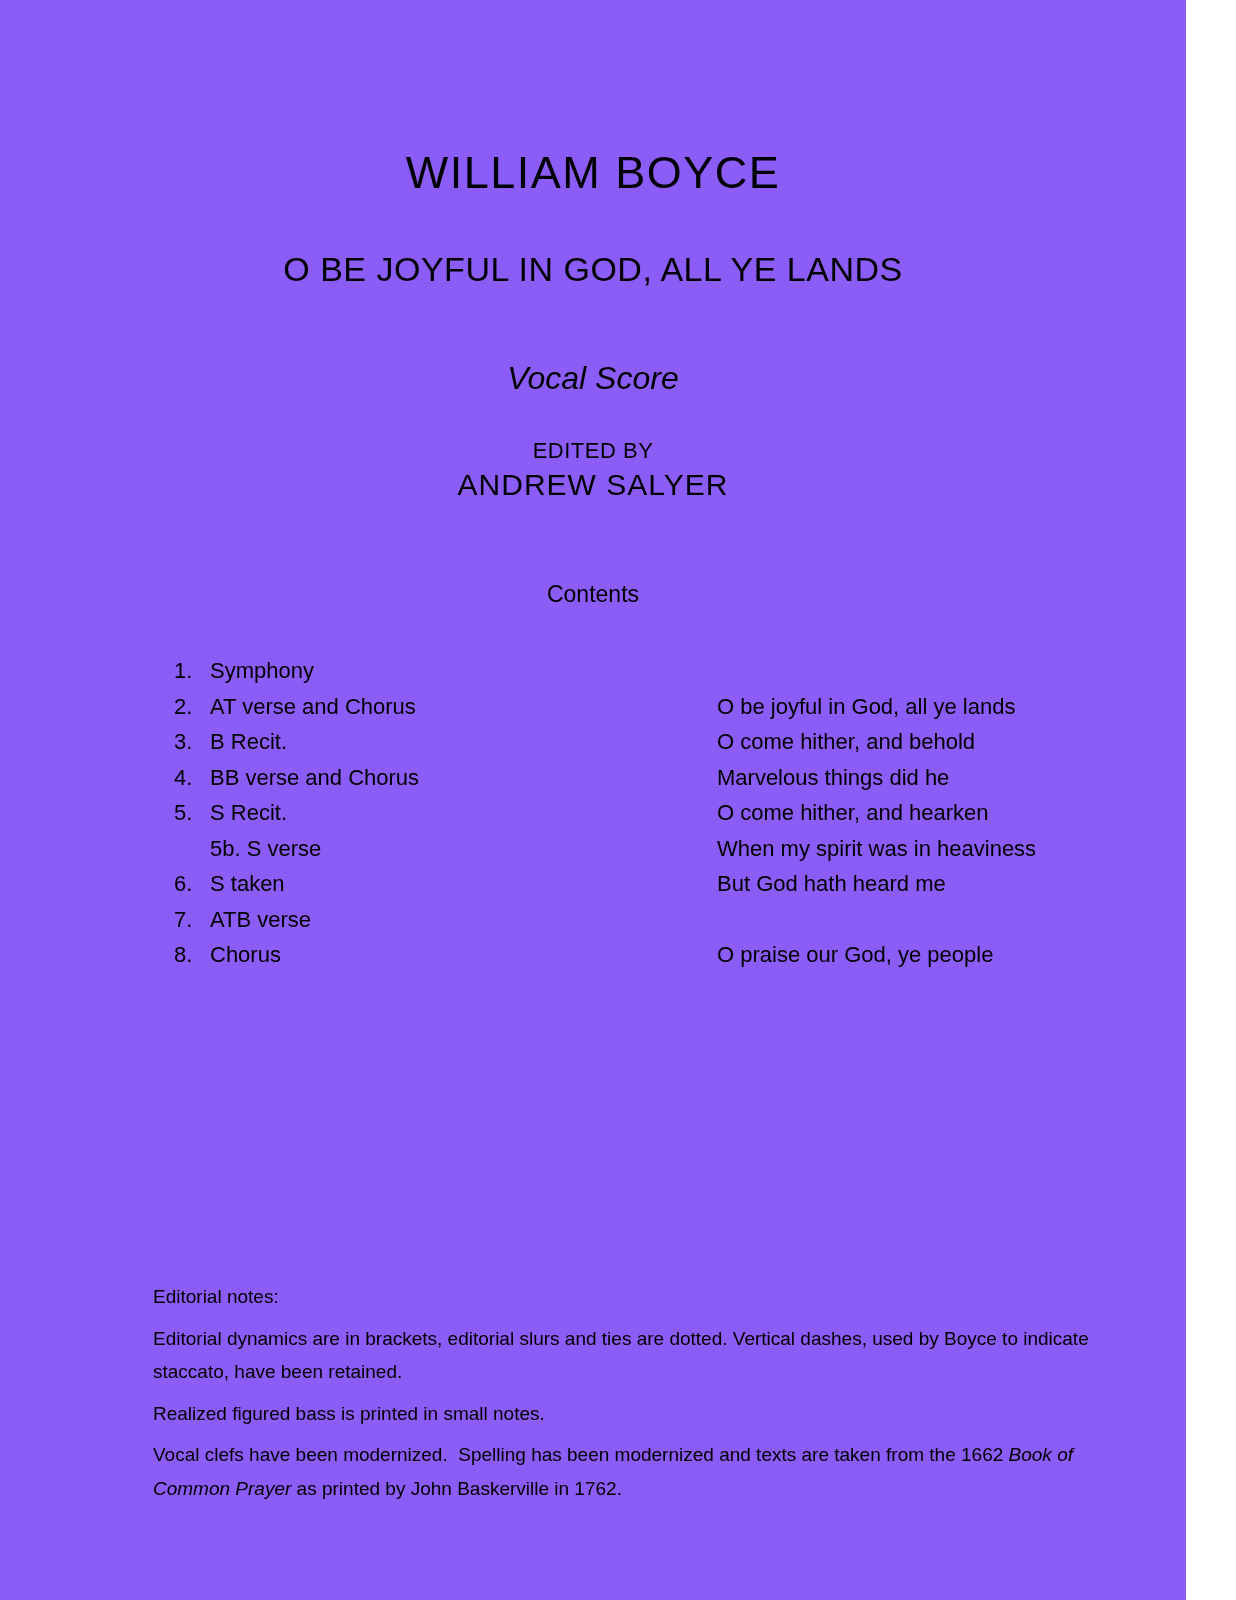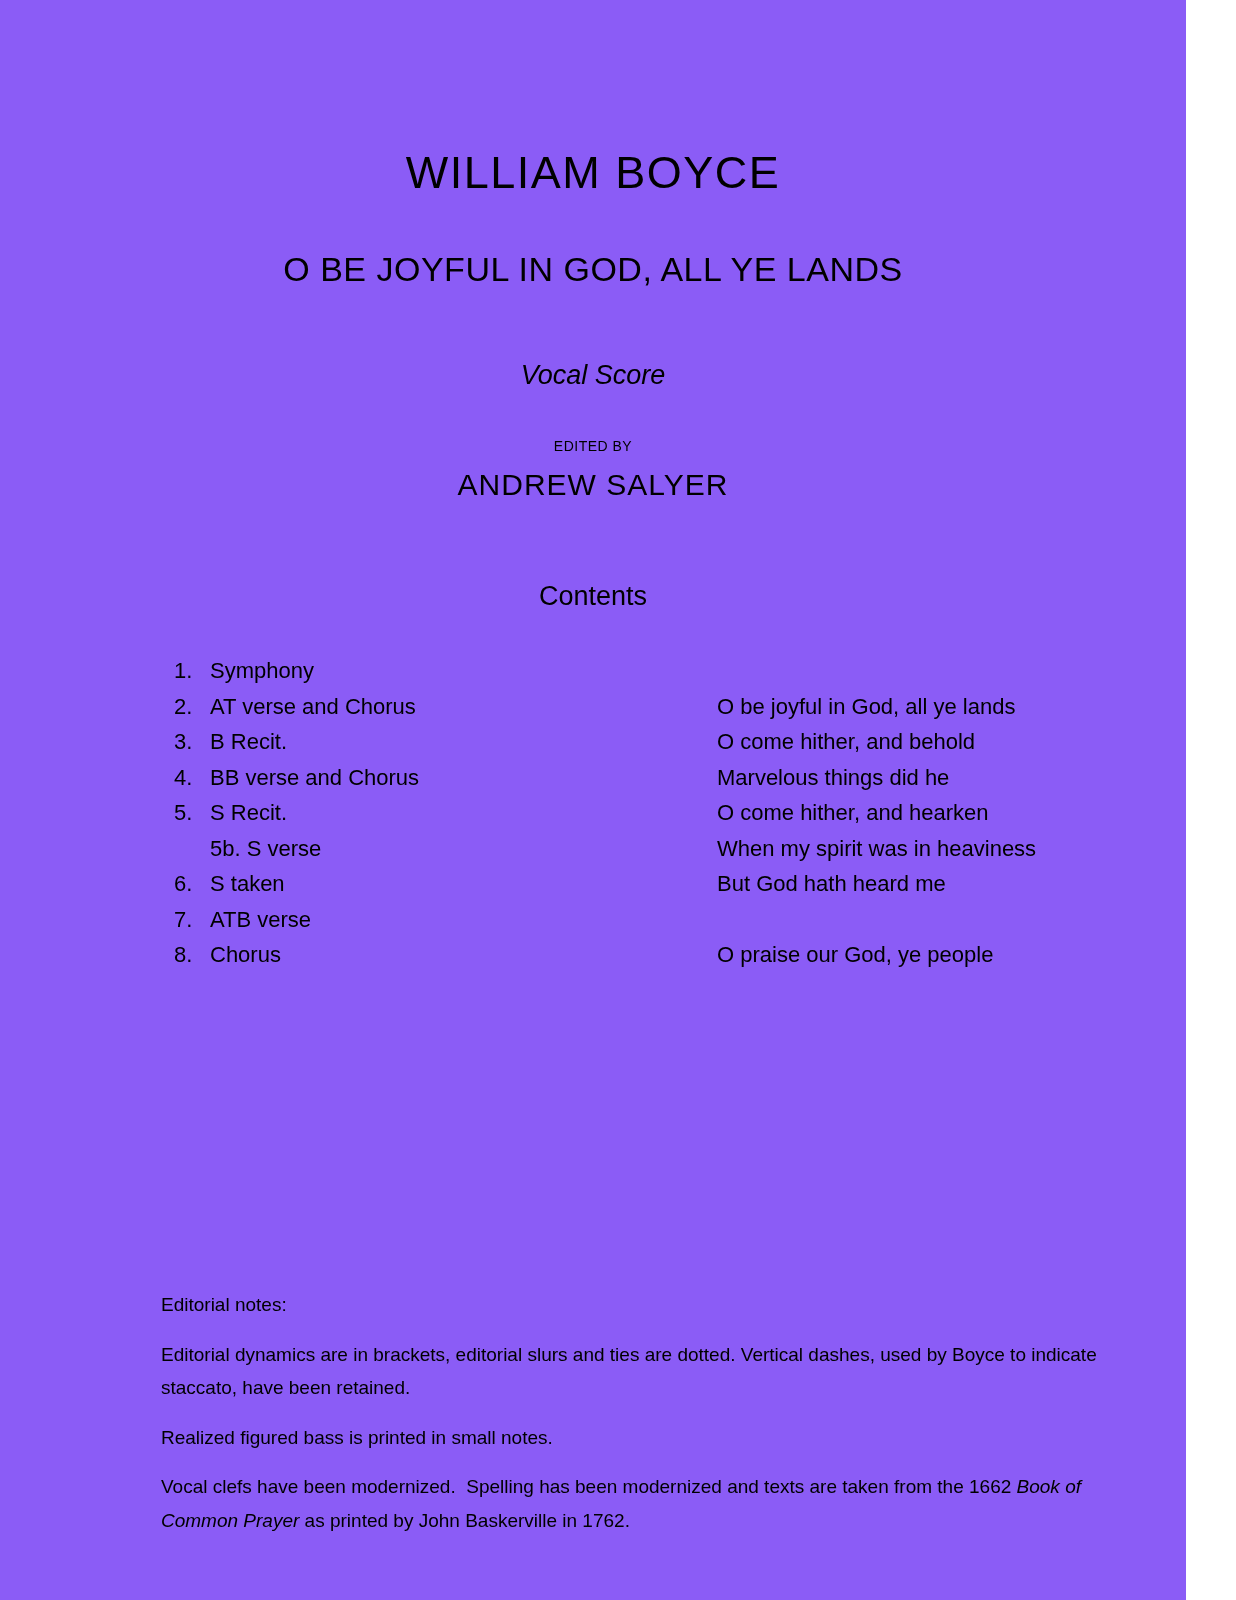--- a/index.html
+++ b/index.html
@@ -15,24 +15,24 @@
   .centered {
     position: absolute;
     left: 0;
     width: 100%;
     text-align: center;
     margin: 0;
     font-weight: normal;
   }
   .composer        { top: 147px; font-size: 45px; letter-spacing: 1.5px; }
   .work-title      { top: 250px; font-size: 34px; letter-spacing: 0.5px; }
-  .score-type      { top: 360px; font-size: 27px; font-style: italic; }
-  .edited-by       { top: 438px; font-size: 14px; letter-spacing: 0.5px; }
+  .score-type      { top: 360px; font-size: 32px; font-style: italic; }
+  .edited-by       { top: 438px; font-size: 22px; letter-spacing: 0.5px; }
   .editor-name     { top: 468px; font-size: 30px; letter-spacing: 1px; }
-  .contents-heading{ top: 581px; font-size: 27px; }
+  .contents-heading{ top: 581px; font-size: 23px; }
 
   .contents-list {
     position: absolute;
     left: 174px;
     right: 30px;
     top: 653px;
     list-style: none;
     margin: 0;
     padding: 0;
   }
@@ -54,21 +54,21 @@
   }
 
   .editorial {
     position: absolute;
     left: 145px;
     top: 1272px;
     width: 990px;
     font-size: 19px;
     line-height: 33.5px;
   }
-  .editorial p { margin: 16px; white-space: pre-wrap; }
+  .editorial p { margin: 8px; white-space: pre-wrap; }
   .editorial em { font-style: italic; }
 </style>
 </head>
 <body>
 
 <div class="page">
 
   <h1 class="centered composer">WILLIAM BOYCE</h1>
 
   <h2 class="centered work-title">O BE JOYFUL IN GOD, ALL YE LANDS</h2>

